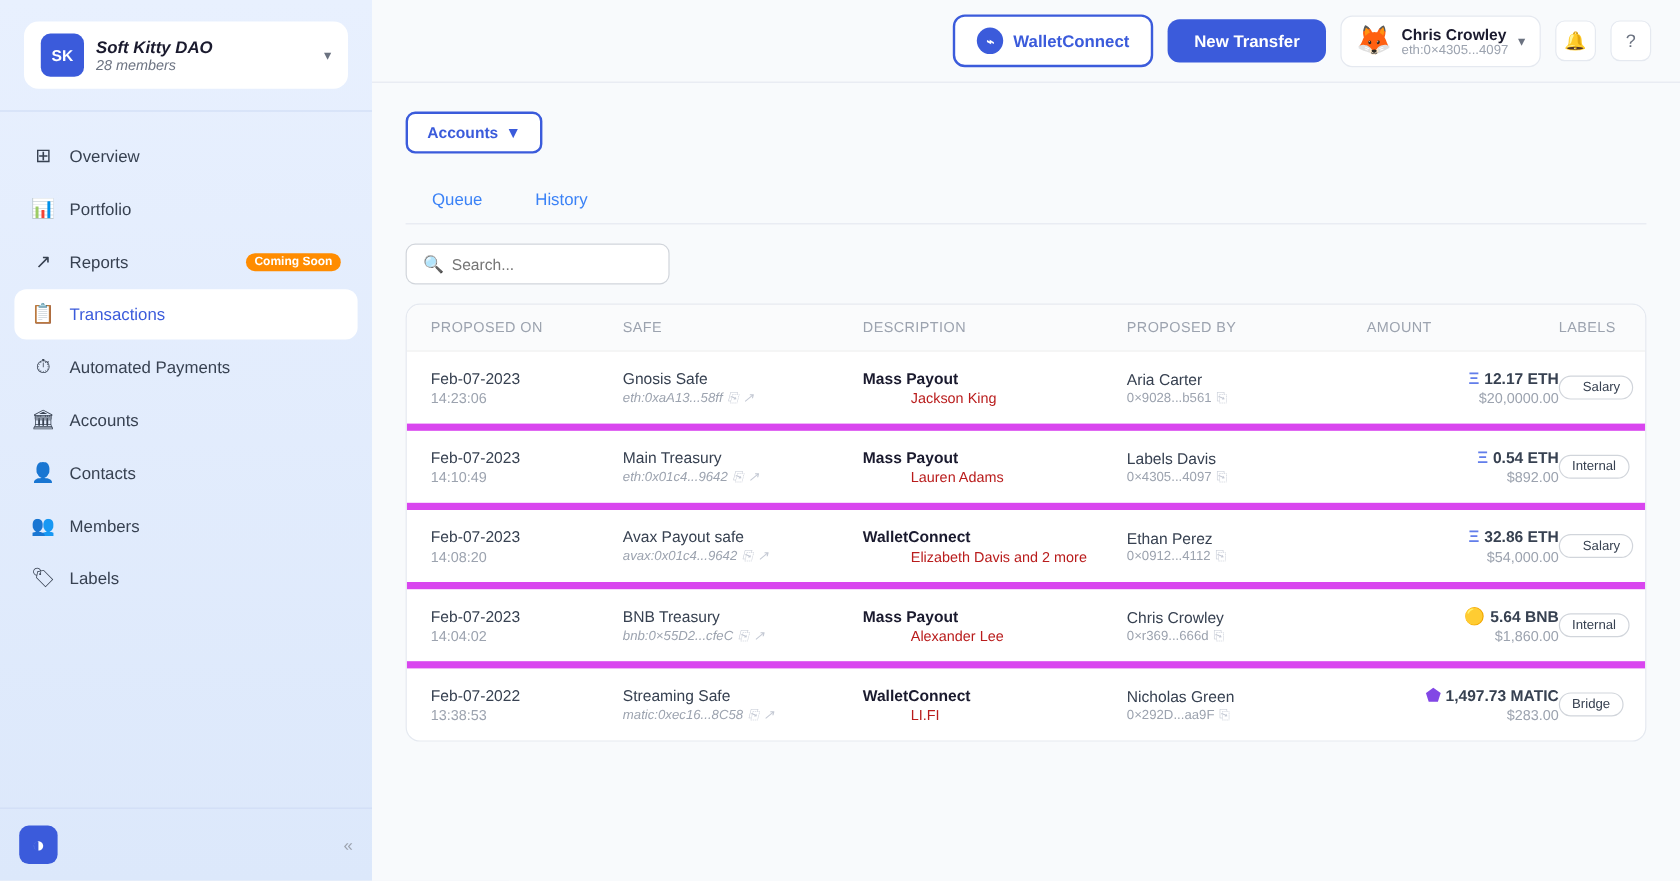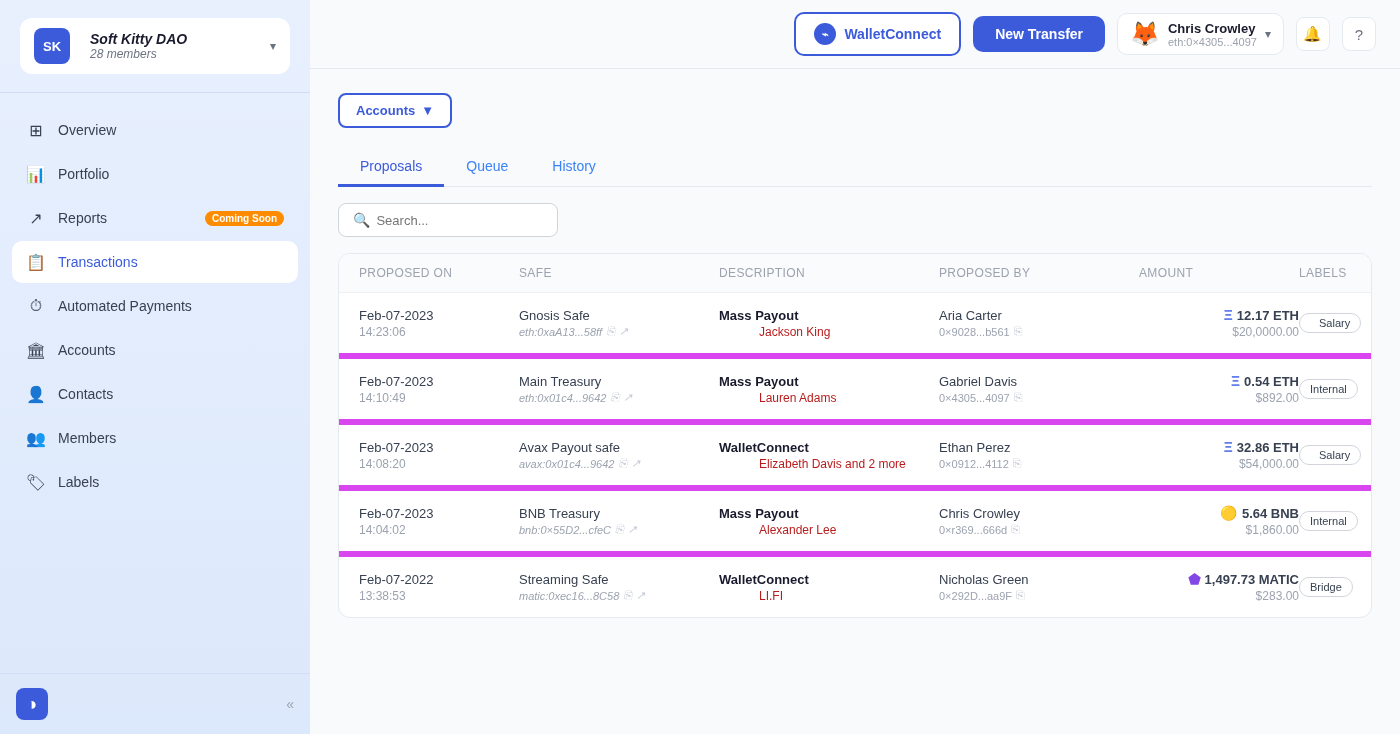--- a/index.html
+++ b/index.html
@@ -16,21 +16,21 @@
       height: 734px;
       position: relative;
     }
     .sidebar-header {
       padding: 18px 20px;
       border-bottom: 1px solid #d0ddf5;
     }
     .org-selector {
       display: flex;
       align-items: center;
-      gap: 20px;
+      gap: 10px;
       background: white;
       border-radius: 12px;
       padding: 10px 14px;
       cursor: pointer;
     }
     .org-avatar {
       width: 36px; height: 36px;
       background: #3b5bdb;
       border-radius: 8px;
       display: flex; align-items: center; justify-content: center;
@@ -293,21 +293,20 @@
 
     <div class="page-header">
       <button class="accounts-filter-btn">
         <span>Accounts</span>
         <span>▼</span>
       </button>
     </div>
 
     <div class="tabs">
 
-    <div class="tab active">Proposals</div>
         <div class="tab">Queue</div>
         <div class="tab">History</div>
       </div>
 
     <div class="search-box">
       <span class="search-icon">🔍</span>
       <input type="text" placeholder="Search..." style="">
     </div>
 
     <div class="table-container">
@@ -368,21 +367,21 @@
         <span>eth:0x01c4...9642</span>
         <span class="copy-icon">⎘</span>
         <span class="ext-icon">↗</span>
       </div>
     </div>
     <div>
       <div class="desc-primary">Mass Payout</div>
       <div class="desc-secondary">Lauren Adams</div>
     </div>
     <div>
-      <div class="proposer-name">Gabriel Davis</div>
+      <div class="proposer-name">Labels Davis</div>
       <div class="proposer-addr">
         <span>0×4305...4097</span>
         <span class="copy-icon">⎘</span>
       </div>
     </div>
     <div>
       <div class="amount-primary">
         <span class="coin-icon" style="color:#627EEA">Ξ</span>
         0.54 ETH
       </div>

